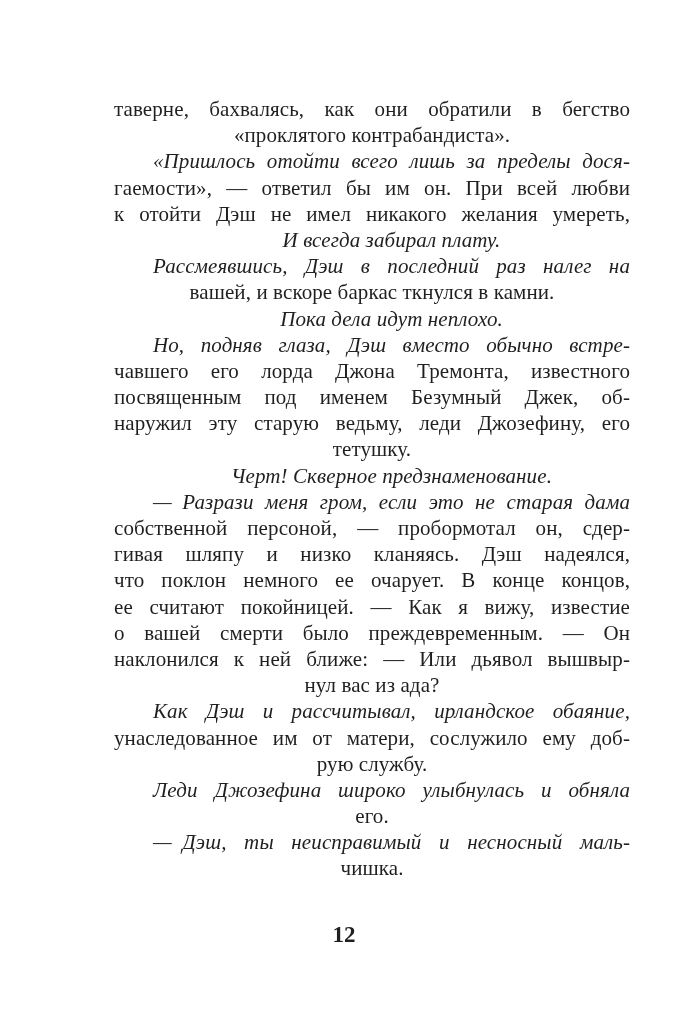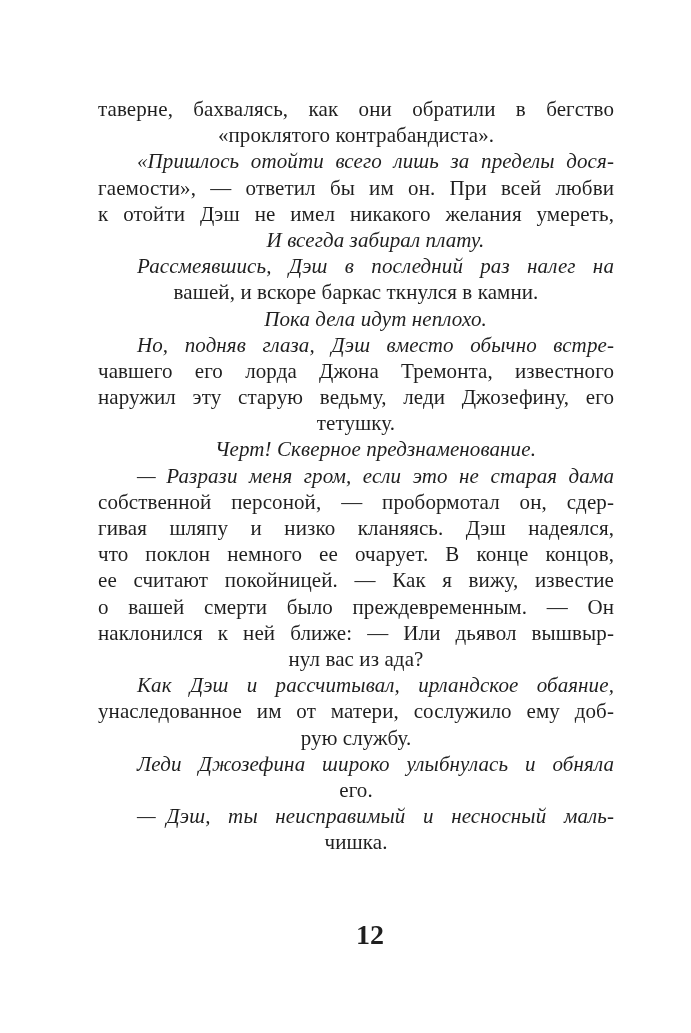--- a/index.html
+++ b/index.html
@@ -12,21 +12,21 @@
     position: relative;
     overflow: hidden;
     font-family: "Liberation Serif", "DejaVu Serif", serif;
   }
   .book-page {
     position: absolute;
     inset: 0;
   }
   .page-text {
     position: absolute;
-    left: 98px;
+    left: 114px;
     top: 96px;
     width: 516px;
     font-size: 21px;
     line-height: 26.2px;
     letter-spacing: 0.1px;
   }
   .line {
     height: 26.2px;
     overflow: hidden;
     text-align: center;
@@ -36,44 +36,45 @@
     text-align: justify;
     text-align-last: justify;
   }
   .line.indent {
     text-indent: 39px;
     font-style: italic;
   }
   .page-number {
     position: absolute;
     top: 923px;
-    left: 112px;
+    left: 86px;
     width: 516px;
     text-align: center;
     font-weight: 700;
-    font-size: 28px;
+    font-size: 23px;
     line-height: 23px;
   }
 </style>
 </head>
 <body style="background: rgb(255, 255, 255); color: rgb(31, 31, 31);">
 
 <div class="book-page">
   <div class="page-text">
       <div class="line just">таверне, бахвалясь, как они обратили в бегство</div>
       <div class="line">«проклятого контрабандиста».</div>
       <div class="line indent just">«Пришлось отойти всего лишь за пределы дося-</div>
       <div class="line just">гаемости», — ответил бы им он. При всей любви</div>
       <div class="line just">к отойти Дэш не имел никакого желания умереть,</div>
       <div class="line indent">И всегда забирал плату.</div>
       <div class="line indent just">Рассмеявшись, Дэш в последний раз налег на</div>
       <div class="line">вашей, и вскоре баркас ткнулся в камни.</div>
       <div class="line indent">Пока дела идут неплохо.</div>
       <div class="line indent just">Но, подняв глаза, Дэш вместо обычно встре-</div>
       <div class="line just">чавшего его лорда Джона Тремонта, известного</div>
+      <div class="line just">посвященным под именем Безумный Джек, об-</div>
       <div class="line just">наружил эту старую ведьму, леди Джозефину, его</div>
       <div class="line">тетушку.</div>
       <div class="line indent">Черт! Скверное предзнаменование.</div>
       <div class="line indent just">— Разрази меня гром, если это не старая дама</div>
       <div class="line just">собственной персоной, — пробормотал он, сдер-</div>
       <div class="line just">гивая шляпу и низко кланяясь. Дэш надеялся,</div>
       <div class="line just">что поклон немного ее очарует. В конце концов,</div>
       <div class="line just">ее считают покойницей. — Как я вижу, известие</div>
       <div class="line just">о вашей смерти было преждевременным. — Он</div>
       <div class="line just">наклонился к ней ближе: — Или дьявол вышвыр-</div>

